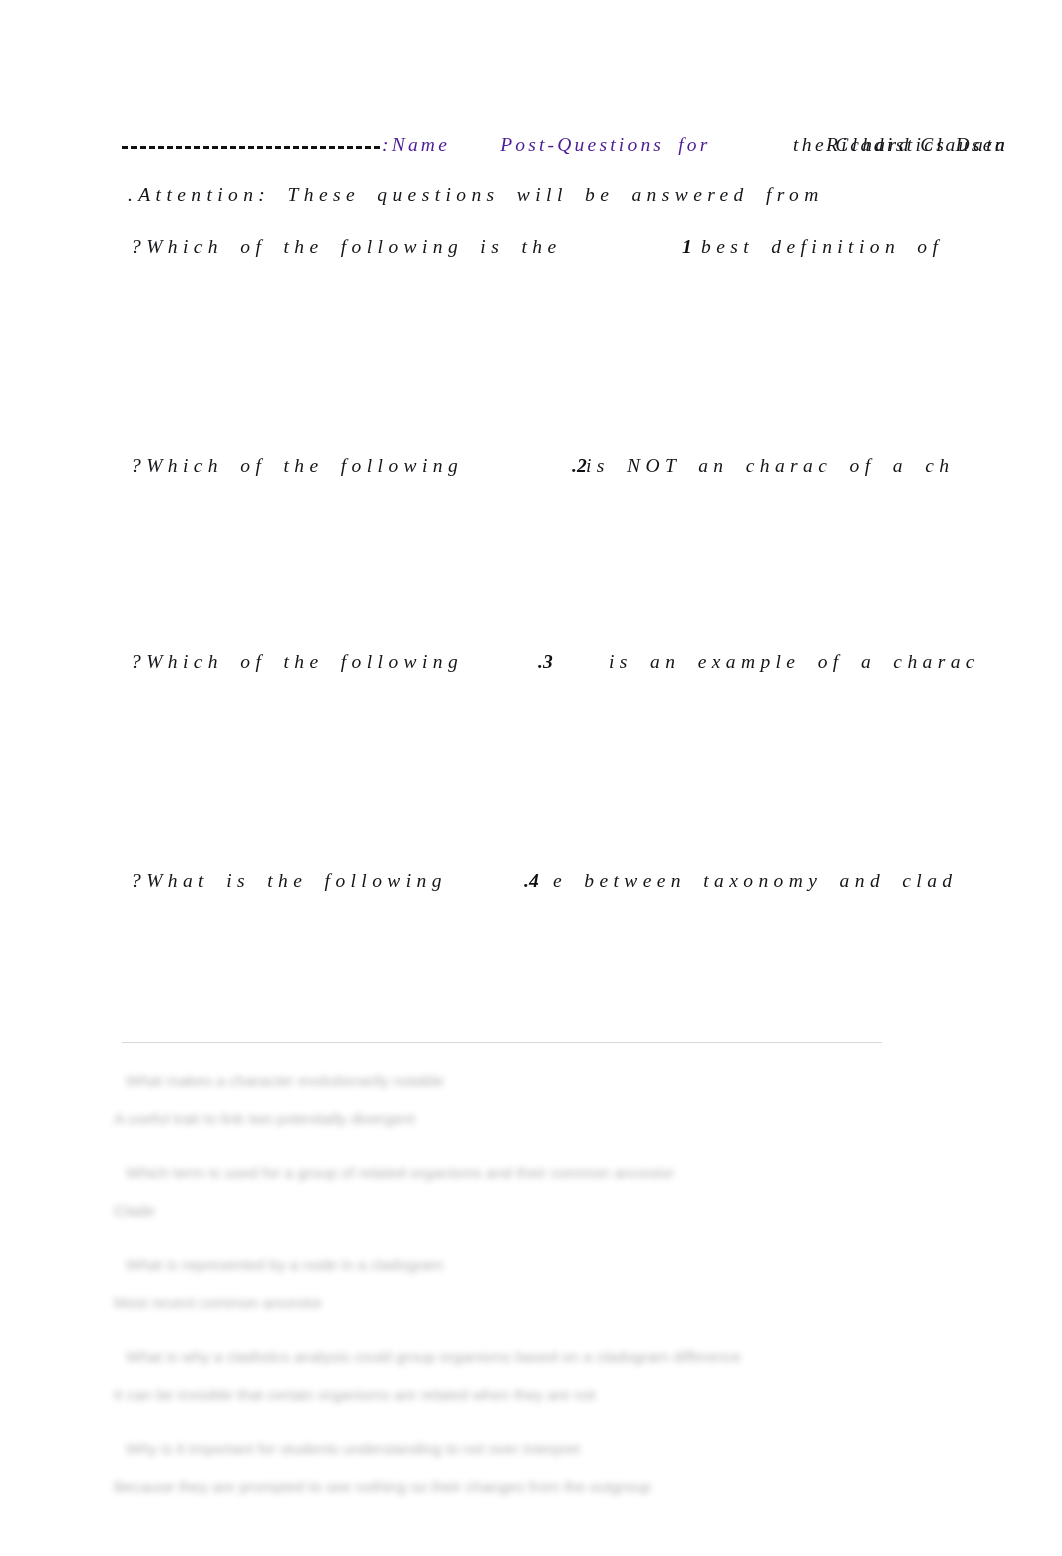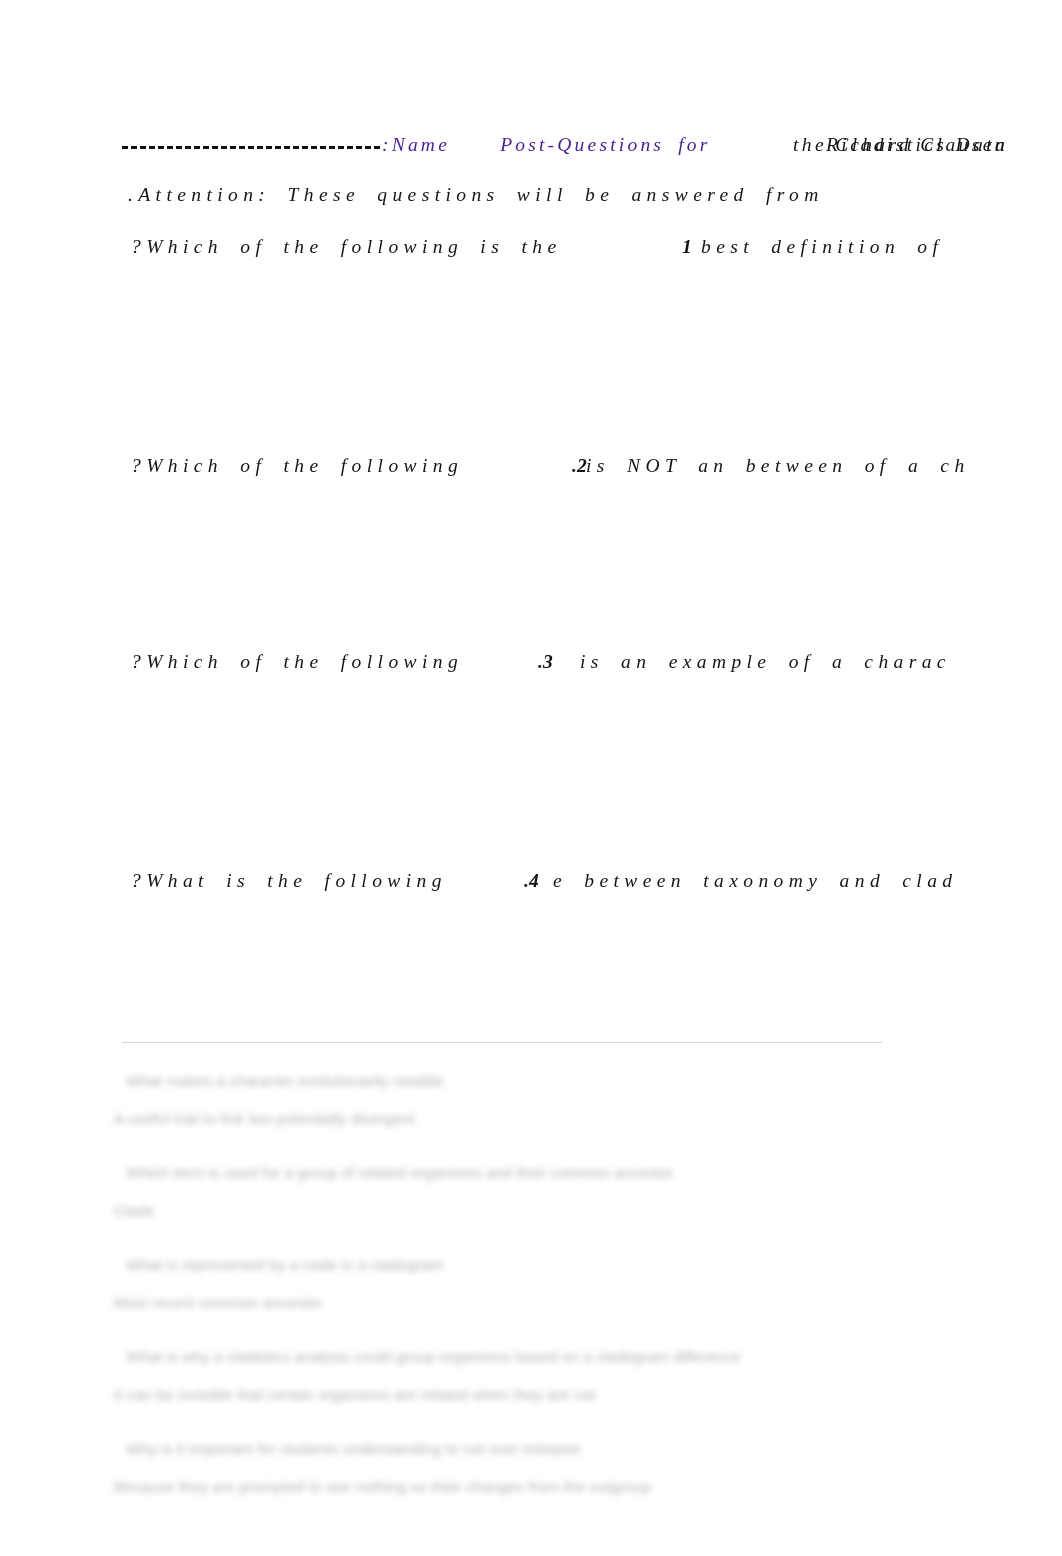--- a/index.html
+++ b/index.html
@@ -123,25 +123,25 @@
   <div class="hdr-collide b">the Cladistics Data</div>
 
   <div class="doc-line" style="left:128px; top:185px;">.Attention: These questions will be answered from</div>
 
   <div class="doc-line" style="left:131px; top:237px;">?Which of the following is the</div>
   <div class="qnum" style="left:682px; top:236px;">1</div>
   <div class="doc-line" style="left:701px; top:237px;">best definition of</div>
 
   <div class="doc-line" style="left:131px; top:456px;">?Which of the following</div>
   <div class="qnum" style="left:572px; top:455px;">.2</div>
-  <div class="doc-line" style="left:586px; top:456px;">is NOT an between of a ch</div>
+  <div class="doc-line" style="left:586px; top:456px;">is NOT an charac of a ch</div>
 
   <div class="doc-line" style="left:131px; top:652px;">?Which of the following</div>
   <div class="qnum" style="left:538px; top:651px;">.3</div>
-  <div class="doc-line" style="left:580px; top:652px;">is an example of a charac</div>
+  <div class="doc-line" style="left:609px; top:652px;">is an example of a charac</div>
 
   <div class="doc-line" style="left:131px; top:871px;">?What is the following</div>
   <div class="qnum" style="left:524px; top:870px;">.4</div>
   <div class="doc-line" style="left:545px; top:871px;margin-left:8px;">e between taxonomy and clad</div>
 
   <div id="answer-divider"></div>
 
   <div id="answer-key">
 
     <div class="ans-block">

